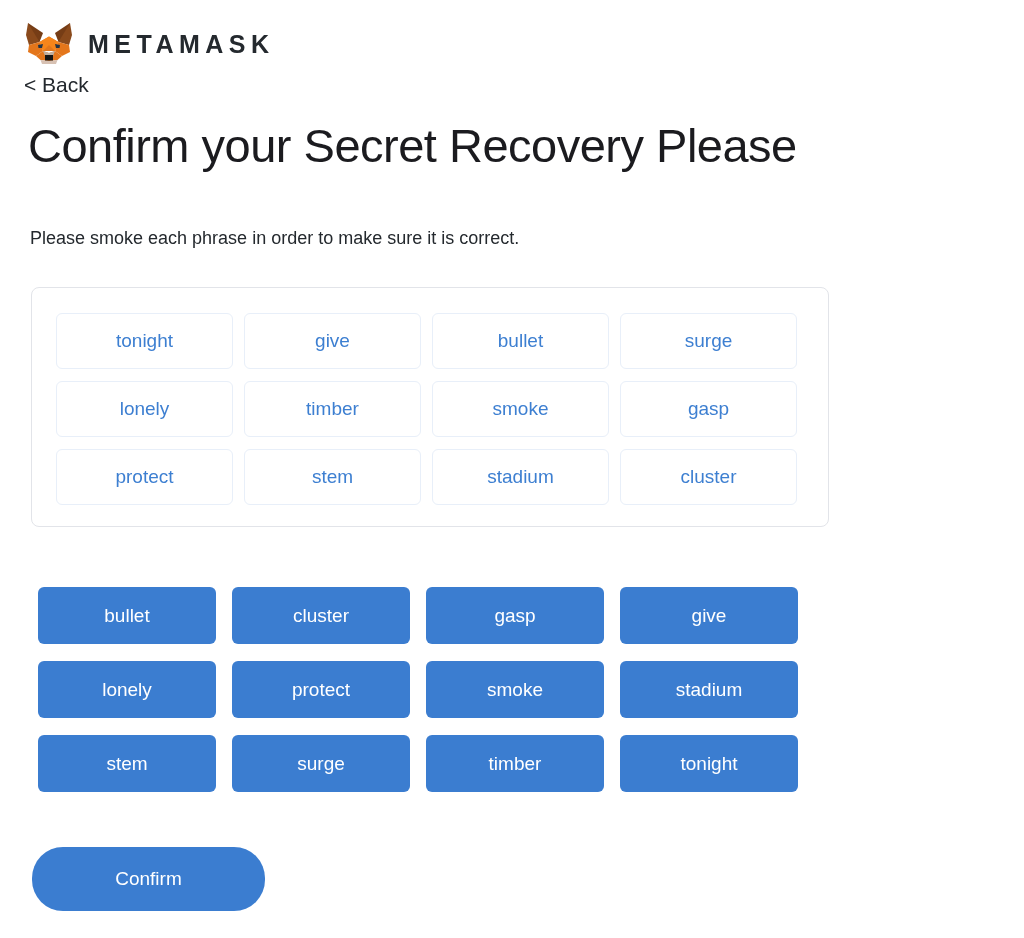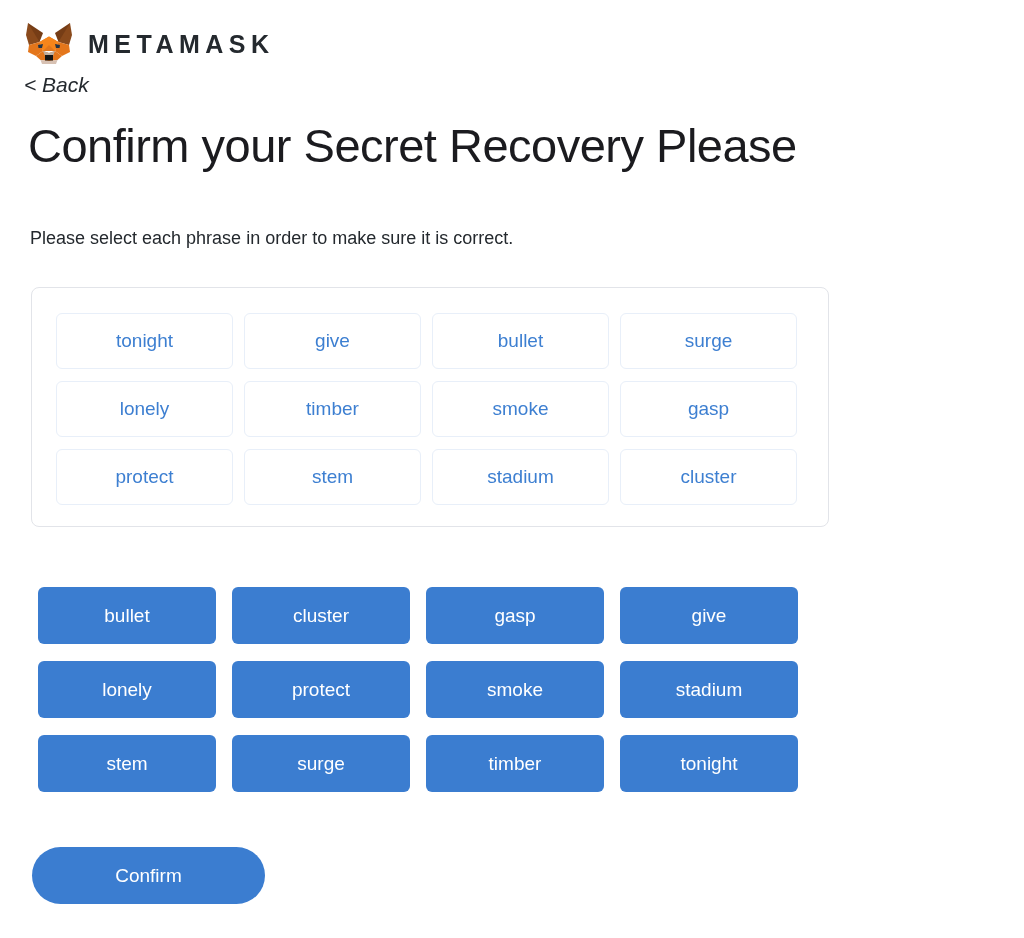--- a/index.html
+++ b/index.html
@@ -45,21 +45,20 @@
   }
   .back-link {
     display: inline-block;
     margin-top: 2px;
     font-size: 21px;
     font-weight: 400;
     color: #24292e;
     line-height: 1.2;
     cursor: pointer;
     white-space: nowrap;
-    font-style: italic;
   }
 
   
   .page-title {
     position: absolute;
     left: 28px;
     top: 118px;
     font-size: 47px;
     font-weight: 400;
     letter-spacing: -0.5px;
@@ -146,21 +145,21 @@
     user-select: none;
     padding: 0;
   }
 
   
   .confirm-btn {
     position: absolute;
     left: 32px;
     top: 847px;
     width: 233px;
-    height: 57px;
+    height: 64px;
     box-sizing: border-box;
     border: none;
     border-radius: 31px;
     background: #3b7dd0;
     color: #ffffff;
     font-family: "Liberation Sans", "DejaVu Sans", sans-serif;
     font-size: 19px;
     font-weight: 400;
     cursor: pointer;
     display: flex;
@@ -191,21 +190,21 @@
       <rect x="42" y="70" width="16" height="11" fill="#161616"></rect>
       <polygon points="28,50 38,48 36,56 29,56" fill="#233447"></polygon>
       <polygon points="72,50 62,48 64,56 71,56" fill="#233447"></polygon>
     </svg>
     <div class="wordmark">METAMASK</div>
   </div>
   <a class="back-link">&lt; Back</a>
 </div>
 
 <h1 class="page-title">Confirm your Secret Recovery Please</h1>
-<p class="page-subtitle">Please select each phrase in order to make sure it is correct.</p>
+<p class="page-subtitle">Please smoke each phrase in order to make sure it is correct.</p>
 
 <div class="slot-panel">
   <div class="slot-grid">
     <div class="slot-chip">tonight</div>
     <div class="slot-chip">give</div>
     <div class="slot-chip">bullet</div>
     <div class="slot-chip">surge</div>
     <div class="slot-chip">lonely</div>
     <div class="slot-chip">timber</div>
     <div class="slot-chip">smoke</div>

